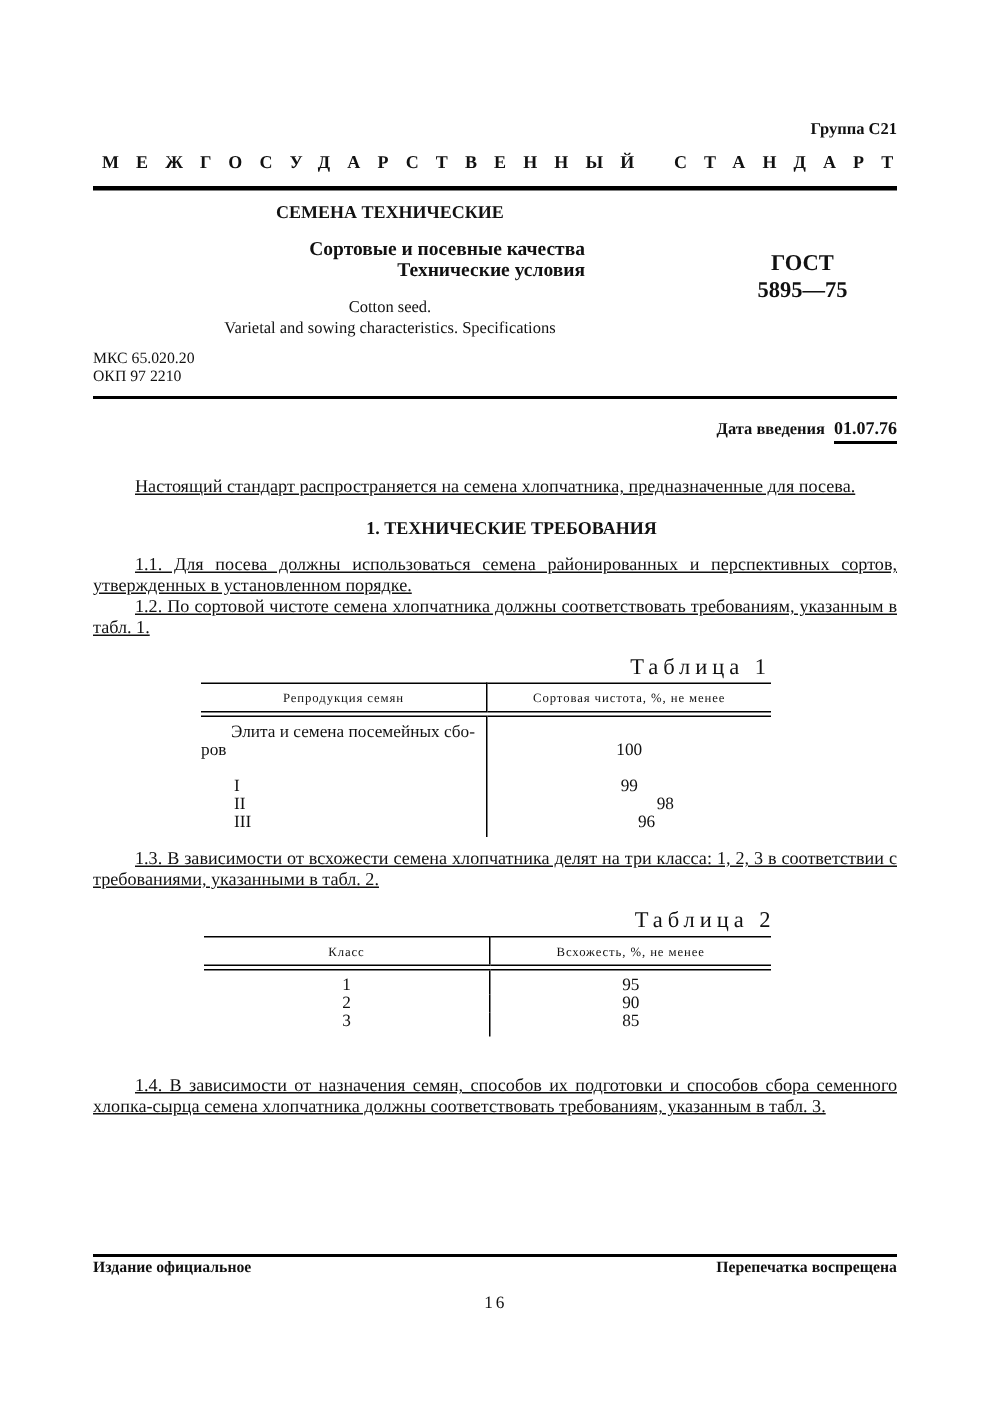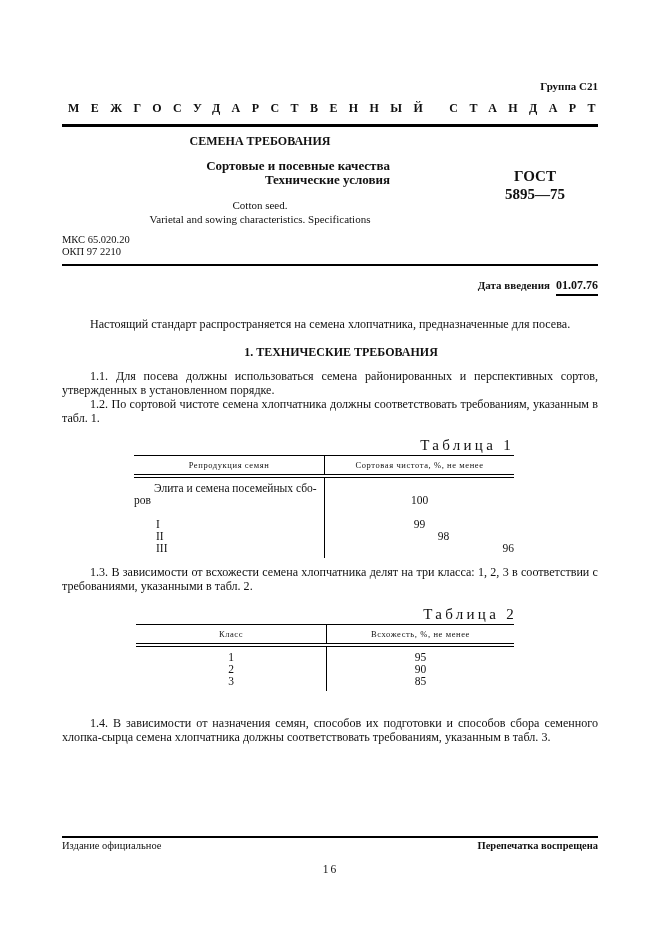--- a/index.html
+++ b/index.html
@@ -15,44 +15,44 @@
   .banner .w2 { letter-spacing: 11.4px; margin-right: -11px; }
   .rule-thick { left: 62px; width: 536px; height: 3px; background: #000; }
   .rule-mid { left: 62px; width: 536px; height: 2px; background: #000; }
   .title { top: 134px; left: 130px; width: 260px; text-align: center; font-size: 12px; font-weight: bold; }
   .subtitle { top: 159px; left: 130px; width: 260px; text-align: right; font-size: 13px; font-weight: bold; line-height: 14px; }
   .english { top: 198px; left: 110px; width: 300px; text-align: center; font-size: 11px; line-height: 14px; }
   .gost { top: 167px; left: 495px; width: 80px; text-align: center; font-size: 15px; font-weight: bold; line-height: 18px; }
   .codes { top: 234px; left: 62px; font-size: 10.5px; line-height: 12px; }
   .date { top: 278px; right: 63px; font-size: 11px; font-weight: bold; }
   .date .val { font-size: 12px; margin-left: 6px; border-bottom: 2px solid #000; padding-bottom: 2px; }
-  .para { left: 62px; width: 536px; font-size: 12.1px; line-height: 14px; text-align: justify; }
+  .para { left: 62px; width: 536px; font-size: 12.1px; line-height: 14px; text-align: justify; text-decoration: underline; }
   .para p { margin: 0; text-indent: 28px; text-align: justify; }
   .para p.last { text-align-last: left; }
   .section { top: 345px; left: 73px; width: 536px; text-align: center; font-size: 12px; font-weight: bold; }
   .tcap { font-size: 15px; letter-spacing: 3.3px; }
   table.spec { border-collapse: collapse; font-size: 11.5px; position: absolute; }
   table.spec th { font-weight: normal; font-size: 8.5px; letter-spacing: 0.6px; height: 18px; border-top: 1px solid #000; border-bottom: 4px double #000; padding: 0; }
   table.spec td { padding: 0; line-height: 12px; vertical-align: top; }
   table.spec .sep { border-right: 1px solid #000; }
-  .footer-l { top: 840px; left: 62px; font-size: 10.5px; font-weight: normal; }
+  .footer-l { top: 840px; left: 62px; font-size: 10.5px; font-weight: bold; }
   .footer-r { top: 840px; right: 63px; font-size: 10.5px; font-weight: bold; }
   .pagenum { top: 863px; left: 0; width: 661px; text-align: center; font-size: 11.5px; letter-spacing: 2px; }
 </style>
 </head>
 <body>
 
 <div class="abs group bold">Группа С21</div>
 <div class="abs banner">
   <span class="w1">МЕЖГОСУДАРСТВЕННЫЙ</span>
   <span class="w2">СТАНДАРТ</span>
 </div>
 <div class="abs rule-thick" style="top:124px;"></div>
 
-<div class="abs title">СЕМЕНА ТРЕБОВАНИЯ</div>
+<div class="abs title">СЕМЕНА ТЕХНИЧЕСКИЕ</div>
 <div class="abs subtitle">
   <div>Сортовые и посевные качества</div>
   <div>Технические условия</div>
 </div>
 <div class="abs english">
   <div>Cotton seed.</div>
   <div>Varietal and sowing characteristics. Specifications</div>
 </div>
 <div class="abs gost">
   <div>ГОСТ</div>
@@ -97,21 +97,21 @@
     <tr>
       <td class="sep" style="padding-left:22px;">I</td>
       <td style="text-align:center;">99</td>
     </tr>
     <tr>
       <td class="sep" style="padding-left:22px;">II</td>
       <td style="text-align:center;padding-left:48px;">98</td>
     </tr>
     <tr>
       <td class="sep" style="padding-left:22px; height:16px;margin-top:12px;">III</td>
-      <td style="text-align:right;padding-left:23px;">96</td>
+      <td style="text-align:center;padding-left:23px;">96</td>
     </tr>
   </tbody>
 </table>
 
 <div class="abs para" style="top:565px;">
   <p class="last">1.3. В зависимости от всхожести семена хлопчатника делят на три класса: 1, 2, 3 в соответствии с требованиями, указанными в табл. 2.</p>
 </div>
 
 <div class="abs tcap" style="top:606px; right:144px;">Таблица 2</div>
 <table class="spec" style="top:624px; left:136px; width:378px;">

